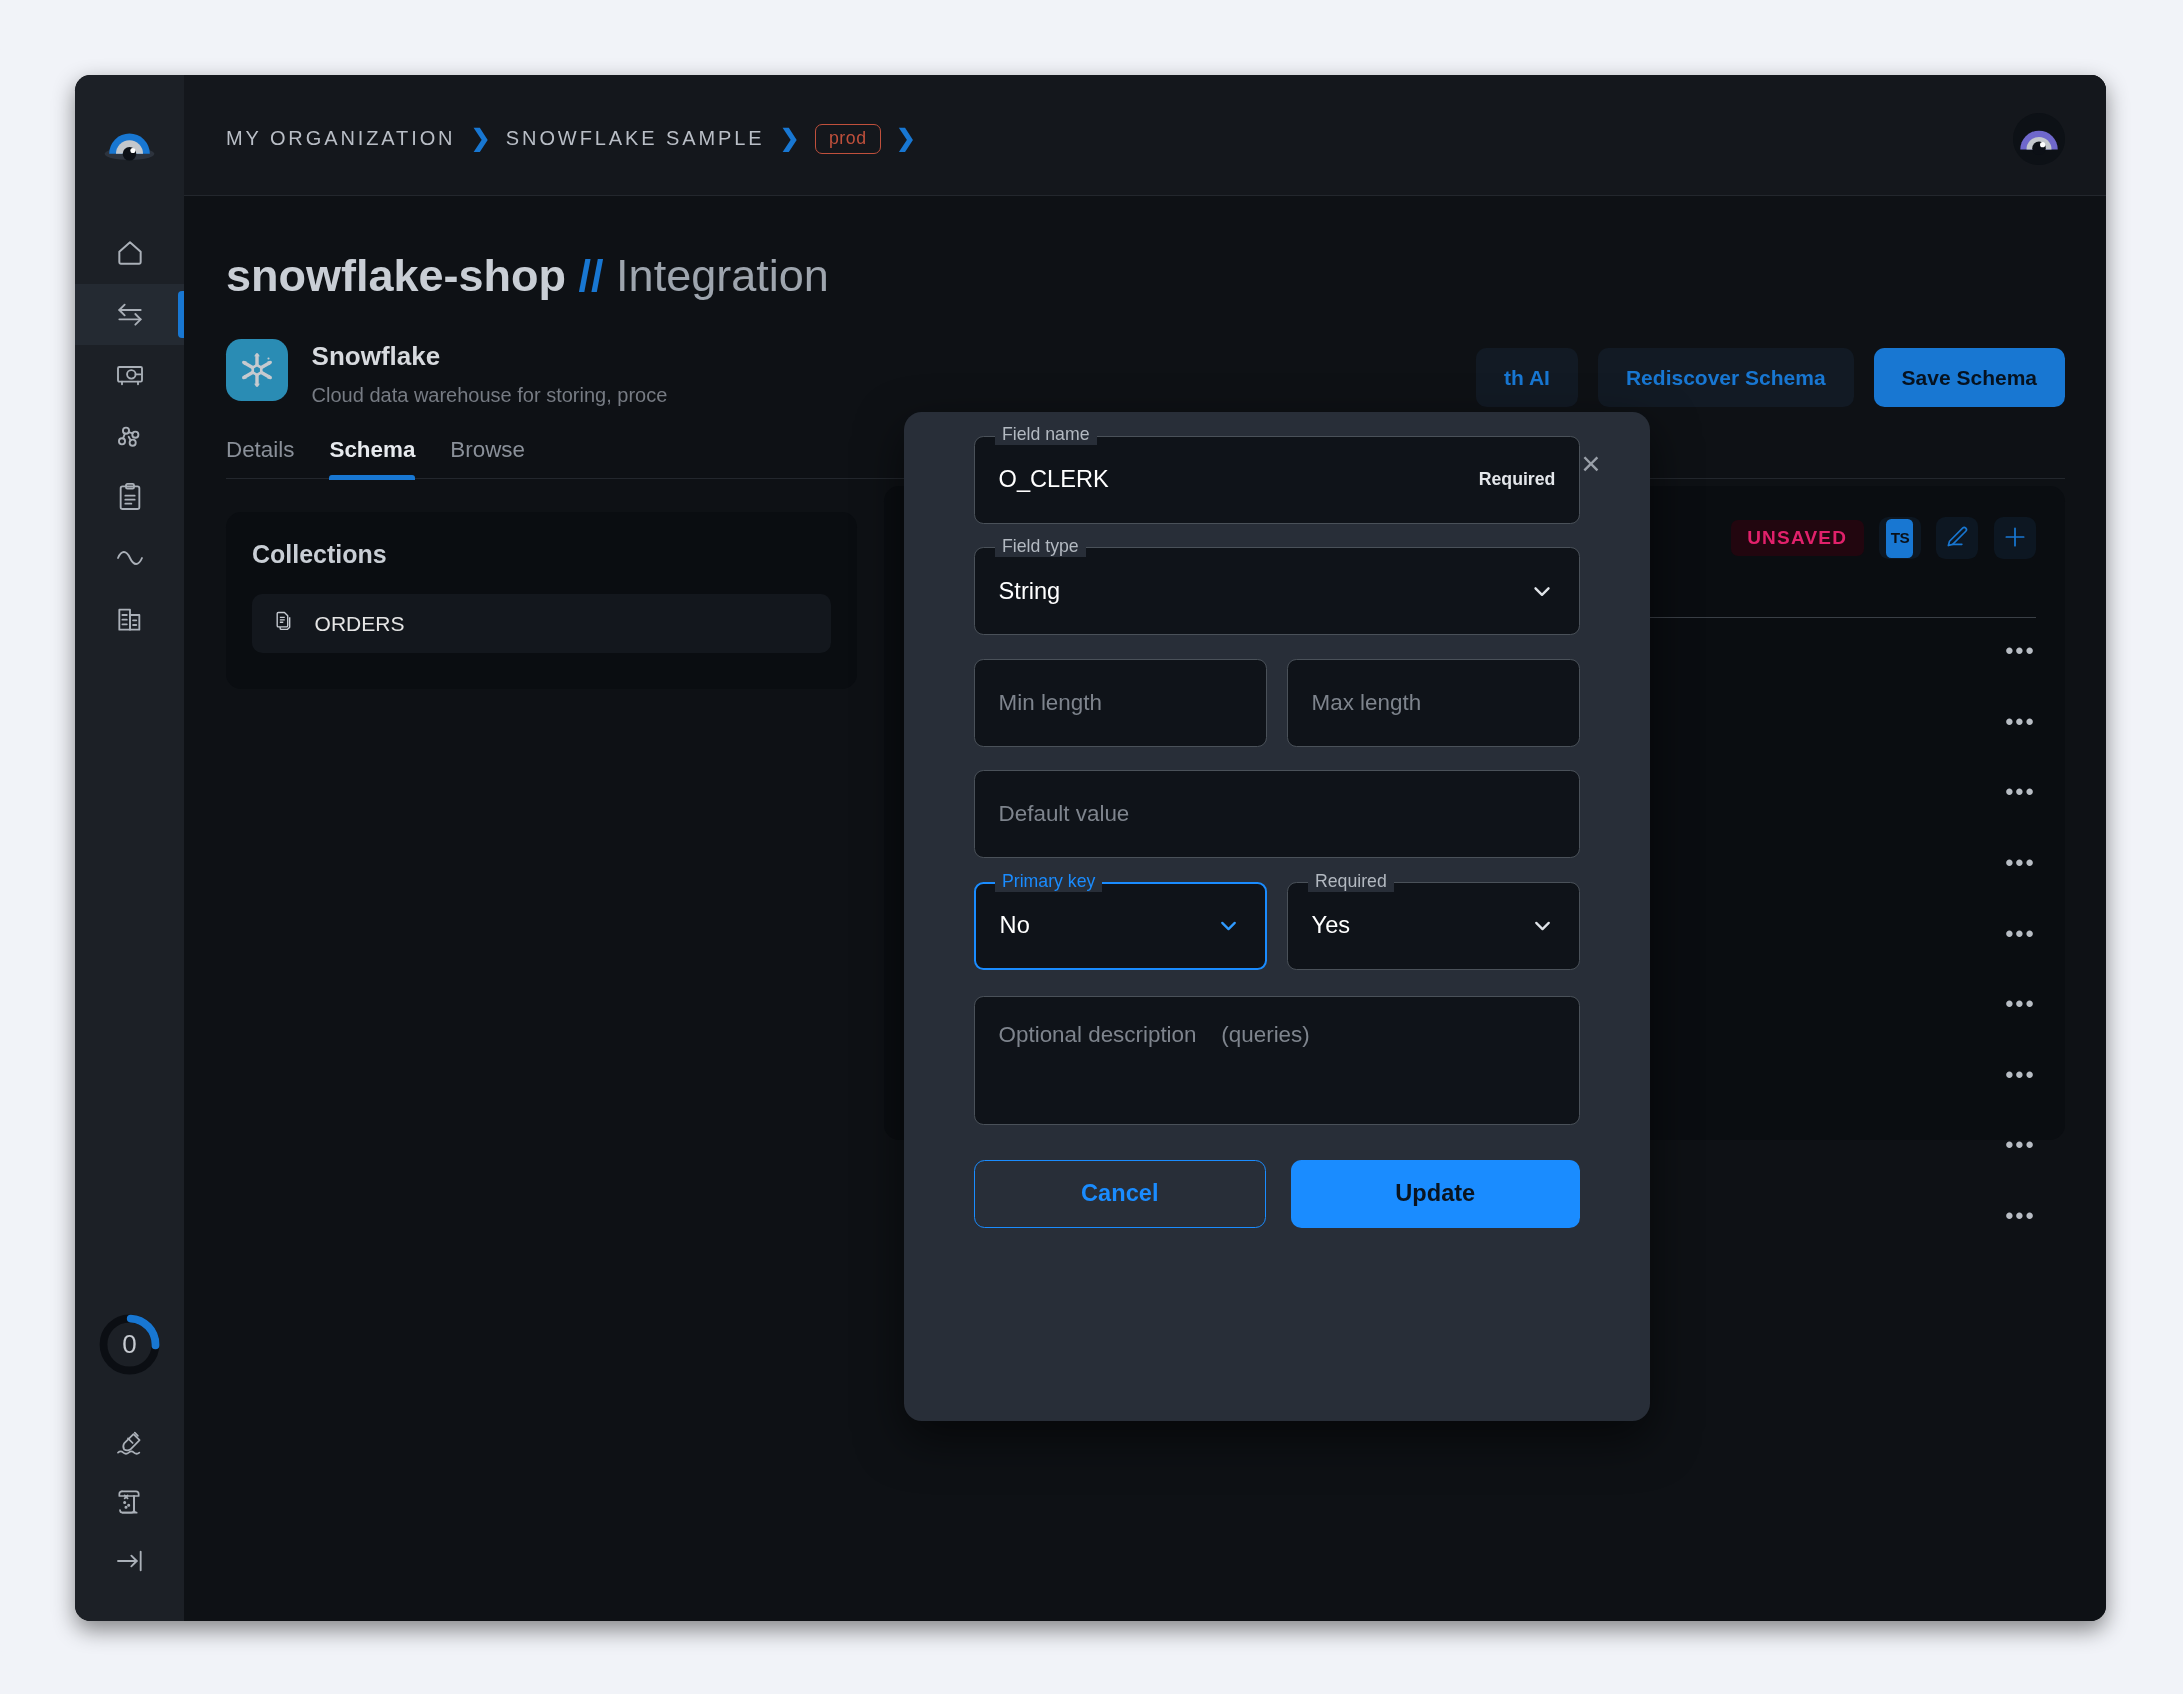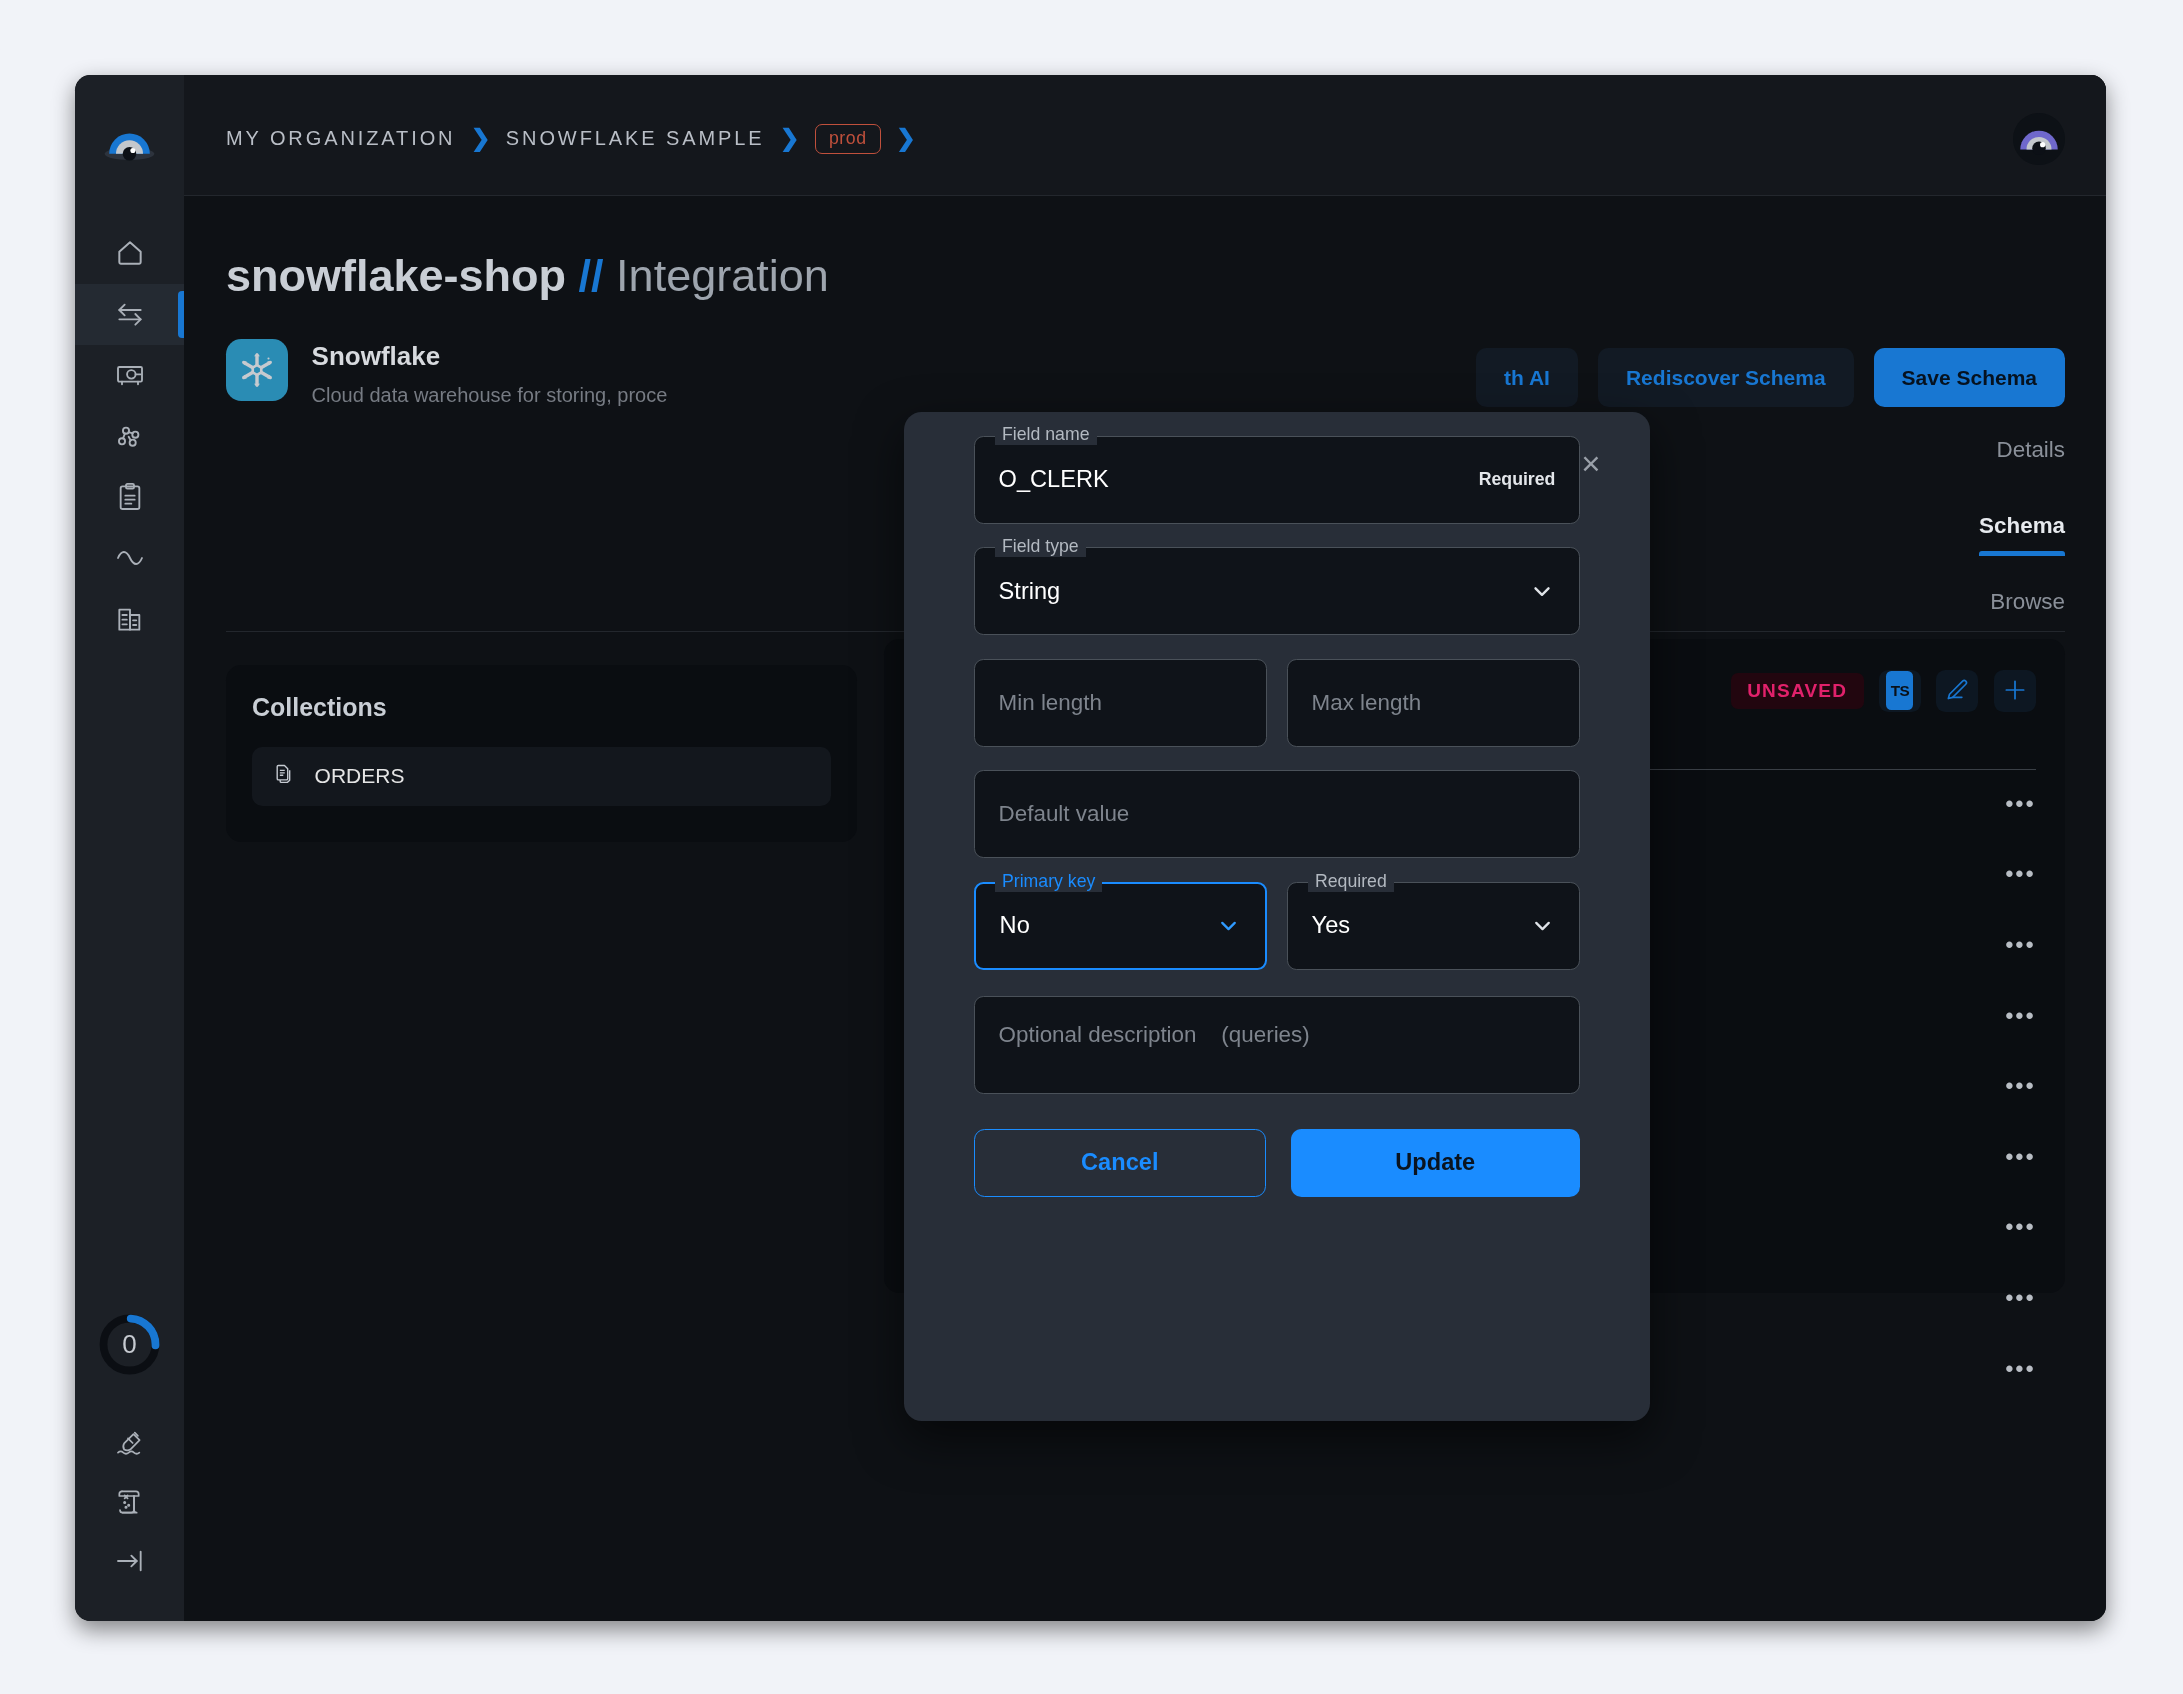--- a/index.html
+++ b/index.html
@@ -146,21 +146,20 @@
     padding: 0 28px; height: 59px; line-height: 59px;
     white-space: nowrap;
   }
   .btn-ghost { background: #121a24; color: #1877d2; }
   .btn-primary { background: #1877d2; color: #06121f; }
 
   
   #tabs {
     margin-top: 29.5px; display: flex; align-items: flex-end; gap: 35px;
     border-bottom: 1.2px solid #23272d;
-    flex-direction: column;
   }
   .tab {
     font-size: 22.4px; color: #8a9099; padding-bottom: 15.3px;
     position: relative;
   }
   .tab.active { color: #e7eaee; font-weight: 700; }
   .tab.active::after {
     content: ""; position: absolute; left: 0; right: 0; bottom: -1.8px;
     height: 4.7px; background: #1877d2; border-radius: 2.9px 2.9px 0 0;
   }
@@ -265,21 +264,21 @@
   .field-trail { margin-left: auto; font-size: 17.7px; color: #e3e6ea; font-weight: 700; }
   .chev { margin-left: auto; color: #dfe3e8; font-size: 26px; line-height: 0; font-weight: 700;}
   .placeholder { font-size: 22.4px; color: #7e848d; }
 
   .two-col { display: flex; gap: 20px; }
   .two-col > .field { flex: 1 1 0; min-width: 0; }
 
   #desc-box {
     margin-top: 26px;
     border: 1.2px solid #4a5159; border-radius: 9.4px;
-    height: 98px; background: #0f1319;
+    height: 129px; background: #0f1319;
     padding: 25px 23.6px;
   }
   #desc-box .placeholder { white-space: pre; }
 
   #modal-actions { margin-top: 35px; display: flex; gap: 25px; }
   .m-btn {
     flex: 1 1 0; height: 68px; border-radius: 10.6px;
     font-size: 23.6px; font-weight: 700;
     display: flex; align-items: center; justify-content: center;
   }

